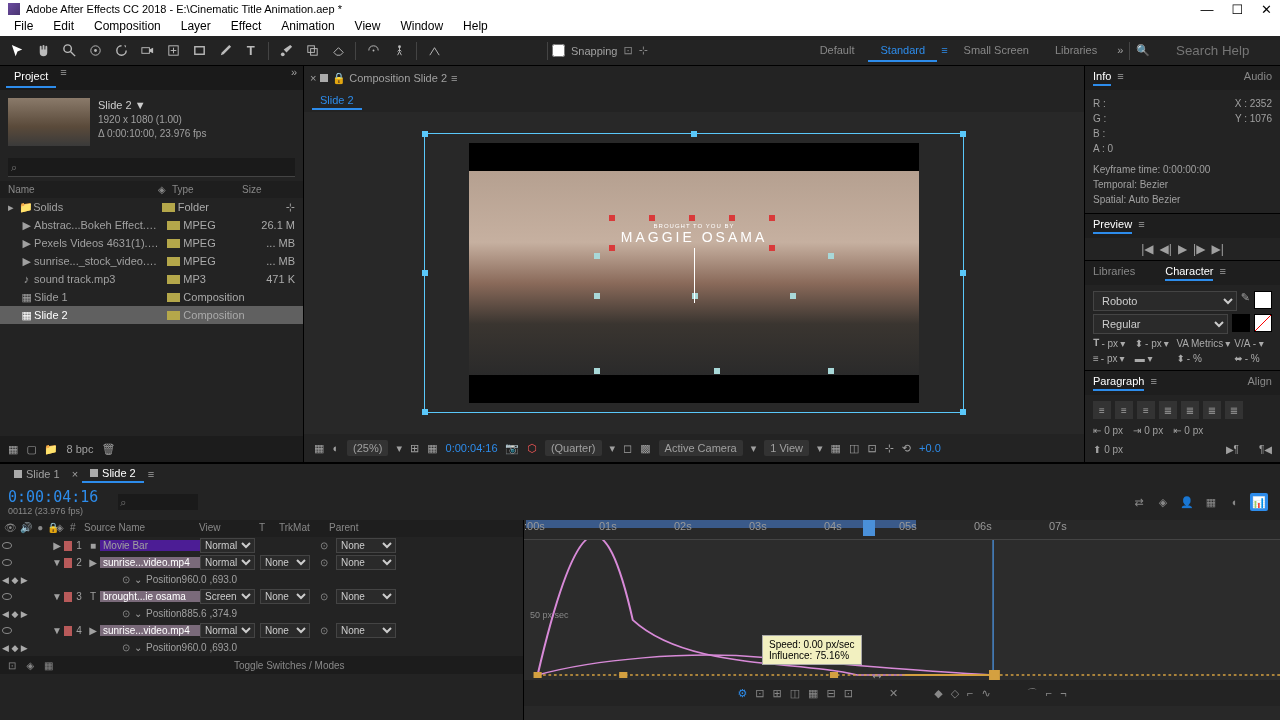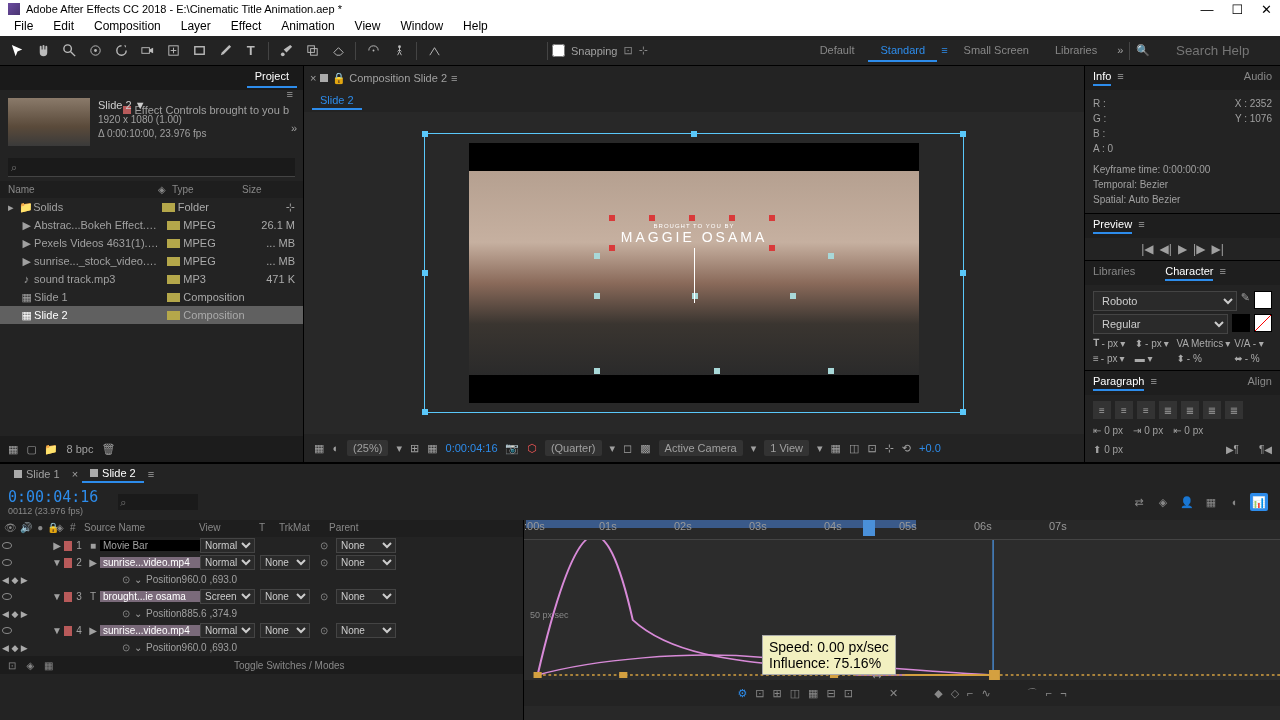--- a/index.html
+++ b/index.html
@@ -27,21 +27,21 @@
 .workspace-nav { margin-left: auto; display: flex; gap: 2px; }
 .ws-item { padding: 4px 12px; color: #888; cursor: pointer; }
 .ws-item.active { color: #2d8ceb; border-bottom: 2px solid #2d8ceb; }
 .search-help { background: #333; border-radius: 10px; padding: 3px 10px; width: 110px; color: #888; margin-left: 10px; }
 
 
 .main { display: flex; height: 396px; }
 
 
 .project-panel { width: 304px; background: #232323; border-right: 1px solid #000; display: flex; flex-direction: column; }
-.panel-tabs { display: flex; height: 24px; background: #1a1a1a; align-items: flex-end; padding: 0 6px; flex-direction: column; }
+.panel-tabs { display: flex; height: 24px; background: #1a1a1a; align-items: flex-start; padding: 0 6px; }
 .ptab { padding: 4px 8px; cursor: pointer; font-size: 11px; border-bottom: 2px solid transparent; }
 .ptab.active { color: #fff; border-bottom-color: #2d8ceb; }
 .ptab .sq { display: inline-block; width: 8px; height: 8px; background: #b85a5a; margin-right: 4px; }
 .proj-info { display: flex; padding: 8px; gap: 8px; }
 .thumb { width: 82px; height: 48px; background: linear-gradient(180deg,#8a7a6a 0%, #5a4a3a 60%, #3a3a3a 100%); position: relative; }
 .info-text { font-size: 10px; line-height: 1.4; }
 .info-text .name { font-size: 11px; color: #ccc; }
 .search-row { padding: 4px 8px; }
 .search-row input { background: #1a1a1a; border: none; border-bottom: 1px solid #444; color: #ccc; width: 100%; padding: 3px; font-size: 11px; }
 .proj-cols { display: flex; padding: 3px 8px; font-size: 10px; color: #888; background: #1e1e1e; }
@@ -116,37 +116,37 @@
 
 .tl-body { display: flex; flex: 1; }
 .tl-left { width: 524px; border-right: 1px solid #000; }
 .tl-cols { display: flex; background: #1e1e1e; font-size: 10px; padding: 2px 4px; color: #888; height: 17px; }
 .tl-cols .cc { padding: 0 4px; }
 .tl-layer-row { display: flex; align-items: center; height: 17px; font-size: 10px; padding: 0 2px; }
 .tl-layer-row .arrow { width: 14px; text-align: center; cursor: pointer; }
 .tl-layer-row .num { width: 14px; text-align: center; }
 .tl-layer-row .color { width: 8px; height: 10px; }
 .tl-layer-row .ico { width: 14px; text-align: center; }
-.tl-layer-row .name { width: 100px; overflow: hidden; white-space: nowrap; text-overflow: ellipsis; background: #000000; padding: 0 3px; }
+.tl-layer-row .name { width: 100px; overflow: hidden; white-space: nowrap; text-overflow: ellipsis; background: #4c1d95; padding: 0 3px; }
 .tl-layer-row .name.selected { background: #7a6a7a; color: #fff; }
 .tl-layer-row .mode { width: 60px; }
 .tl-layer-row .mode select { background: #2a2a2a; border: 1px solid #444; color: #ccc; font-size: 10px; width: 55px; }
 .tl-layer-row .trkmat { width: 60px; }
 .tl-layer-row .parent { width: 70px; }
 .tl-nav-cell { width: 48px; display: flex; align-items: center; gap: 2px; color: #aaa; font-size: 9px; }
 
 .tl-right { flex: 1; position: relative; background: #282828; }
 .ruler { height: 20px; background: #282828; border-bottom: 1px solid #444; position: relative; font-size: 9px; }
 .ruler .tlabel { position: absolute; top: 0; font-size: 11px; color: #999; transform: translateX(-10px); }
 .ruler .workarea { position: absolute; top: 0; height: 8px; background: #3a5a8a; }
 .ruler .playhead { position: absolute; top: 0; width: 12px; height: 16px; background: #4a90d9; transform: translateX(-6px); }
 .graph-area { position: relative; height: 140px; background: #2c2c2c; }
 .graph-label { position: absolute; left: 6px; top: 50%; font-size: 9px; color: #888; }
 .curve { position: absolute; left: 0; top: 0; width: 100%; height: 100%; }
-.tooltip { position: absolute; background: #f2f0c0; color: #000; padding: 3px 6px; font-size: 14px; border: 1px solid #aaa; }
+.tooltip { position: absolute; background: #f2f0c0; color: #000; padding: 3px 6px; font-size: 10px; border: 1px solid #aaa; }
 .tl-bottom-icons { display: flex; gap: 8px; padding: 4px 10px; background: #232323; height: 26px; align-items: center; justify-content: center; }
 .tl-bottom-icons .bi { cursor: pointer; color: #888; }
 
 .tl-footer { background: #1c1c1c; height: 18px; display: flex; align-items: center; padding: 0 8px; gap: 10px; font-size: 10px; color: #888; }
 .toggle-sw { margin: 0 auto; cursor: pointer; }
 
 .eye { width: 10px; height: 7px; border: 1px solid #888; border-radius: 50%; }
 svg { fill: currentColor; }
 </style>
 </head>
@@ -286,21 +286,20 @@
   <span style="padding:0 6px;cursor:pointer">🔍</span>
   <input class="search-help" style="background: transparent; border: none; outline: none;" placeholder="Search Help">
 </div>
 
 <div class="main">
 
   <div class="project-panel">
     <div class="panel-tabs">
       <span class="ptab active">Project</span>
       <span style="padding:0 4px">≡</span>
-      <span class="ptab"><span class="sq"></span><span>Effect Controls brought to you b</span></span>
       <span style="margin-left:auto;cursor:pointer">»</span>
     </div>
     <div class="proj-info">
       <div class="thumb"></div>
       <div class="info-text">
         <div class="name">Slide 2 ▼</div>
         <div>1920 x 1080 (1.00)</div>
         <div>Δ 0:00:10:00, 23.976 fps</div>
       </div>
     </div>

